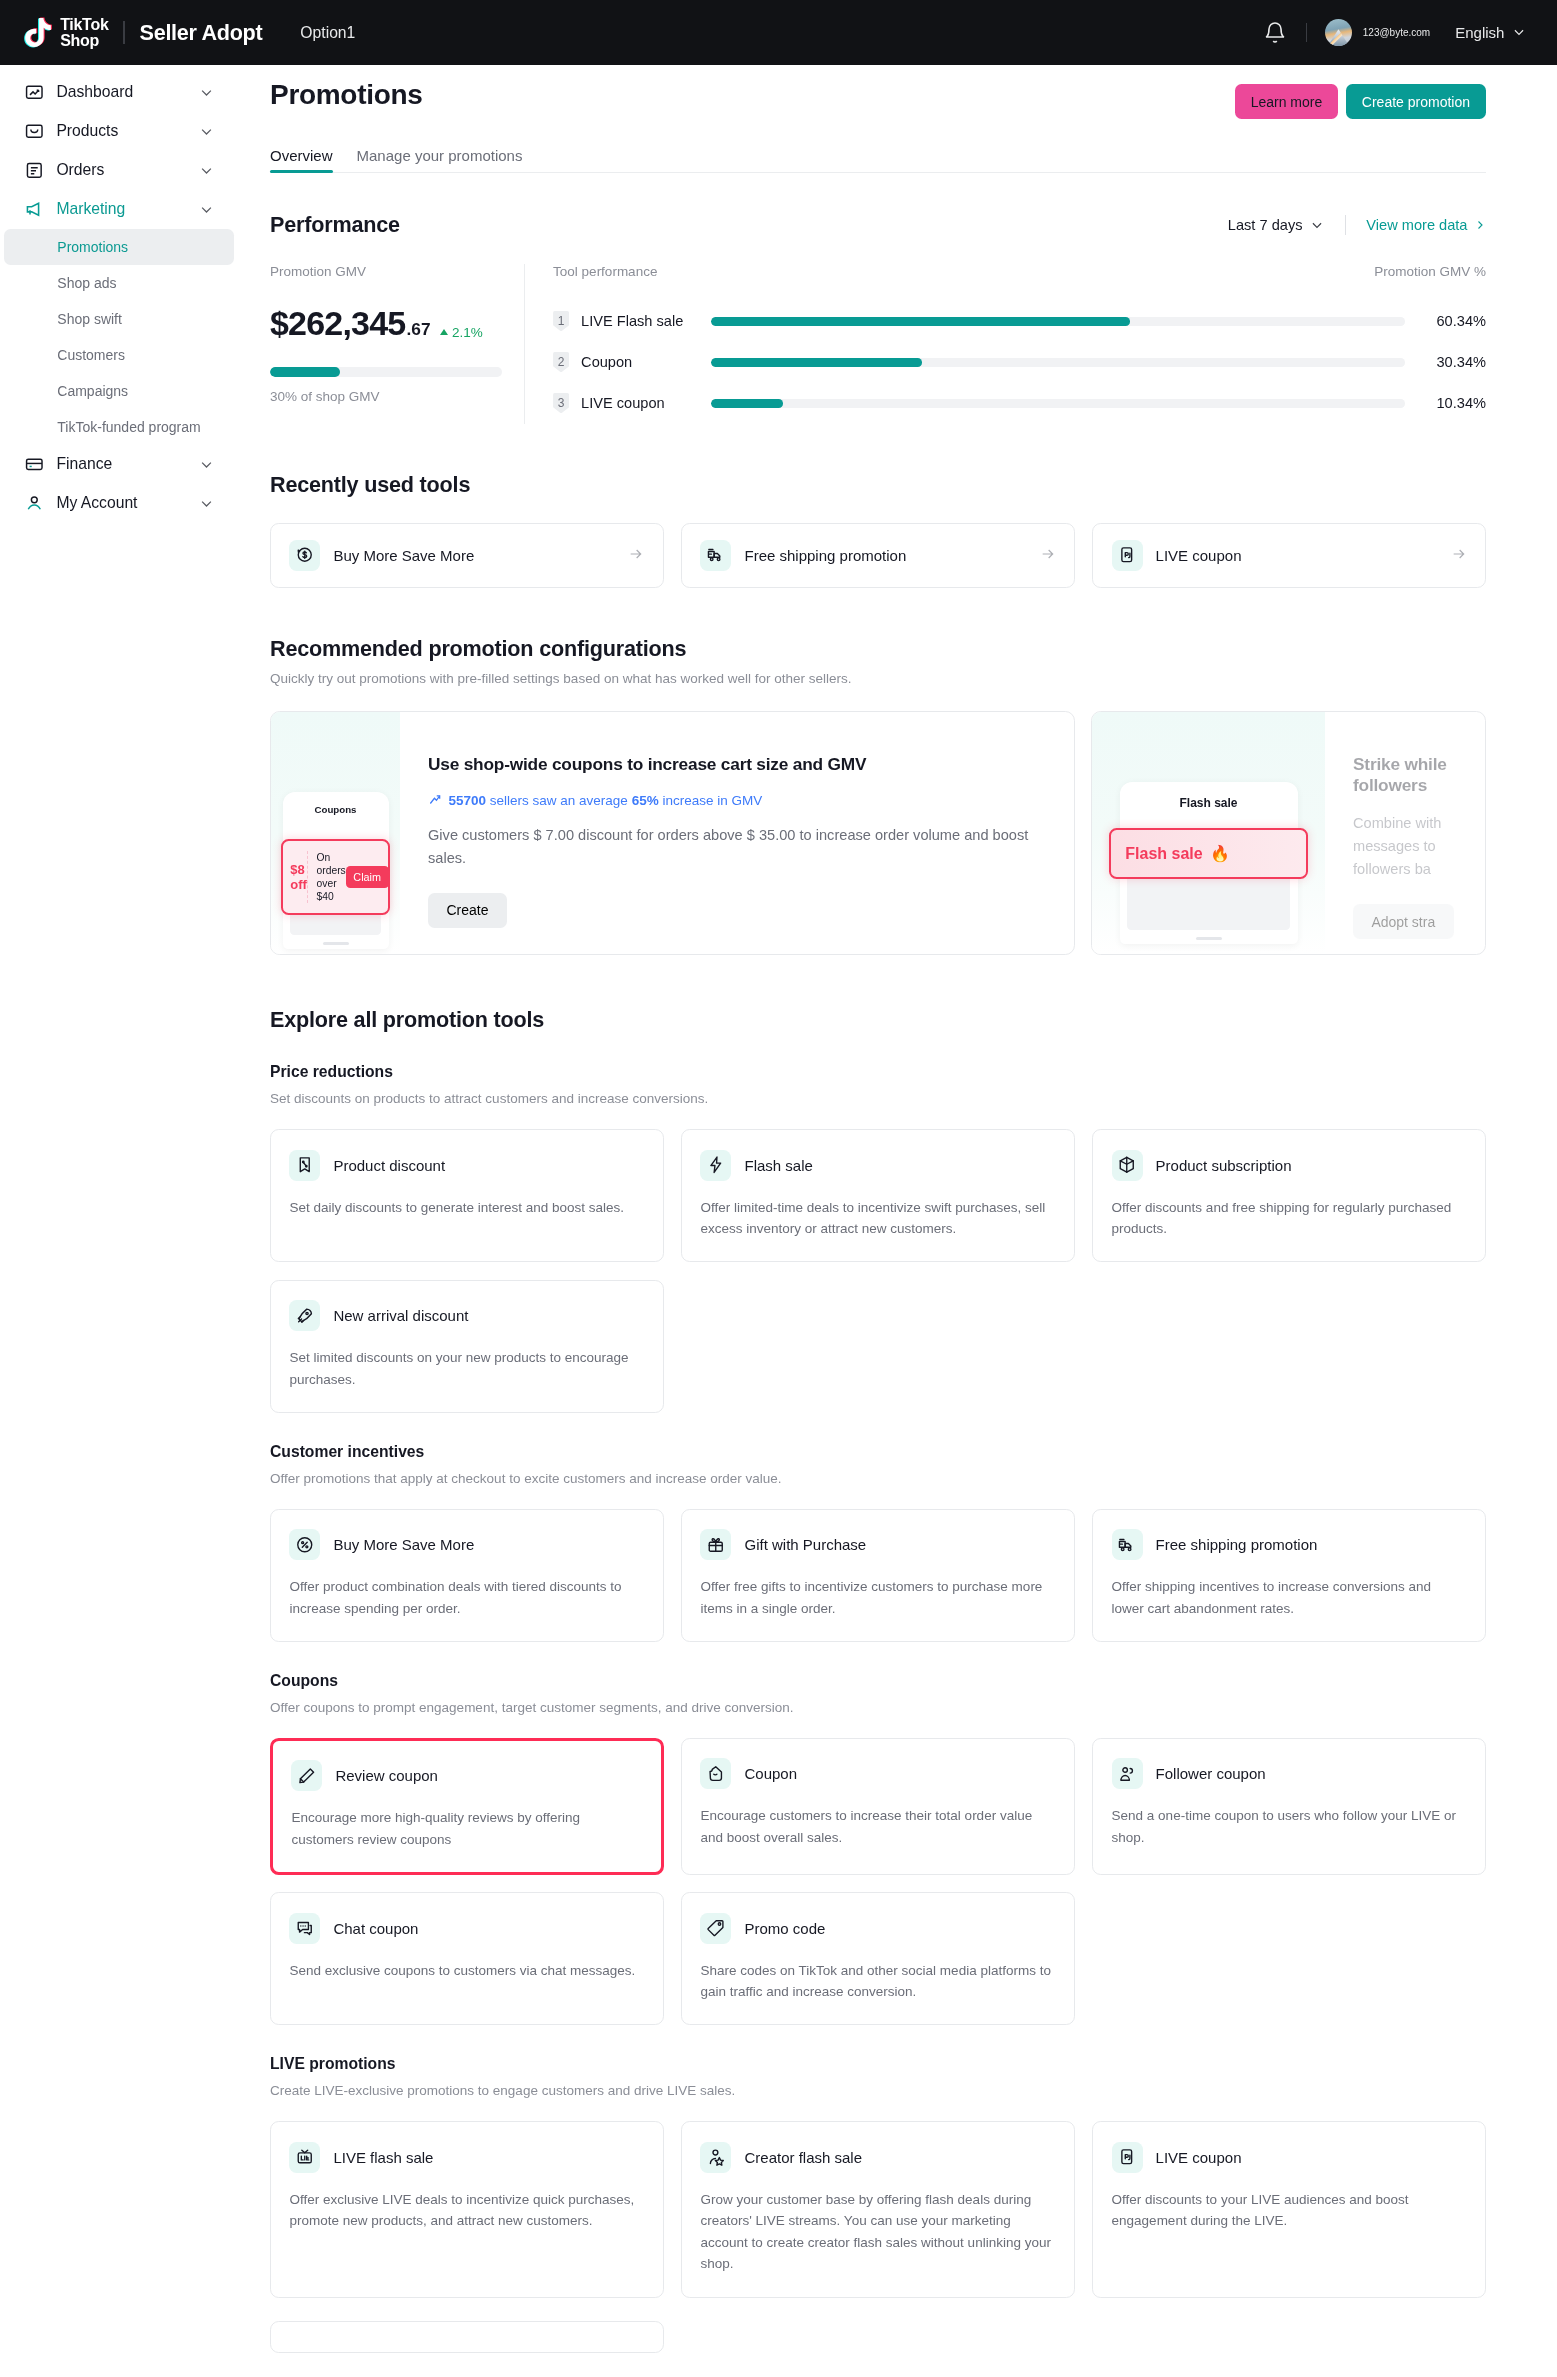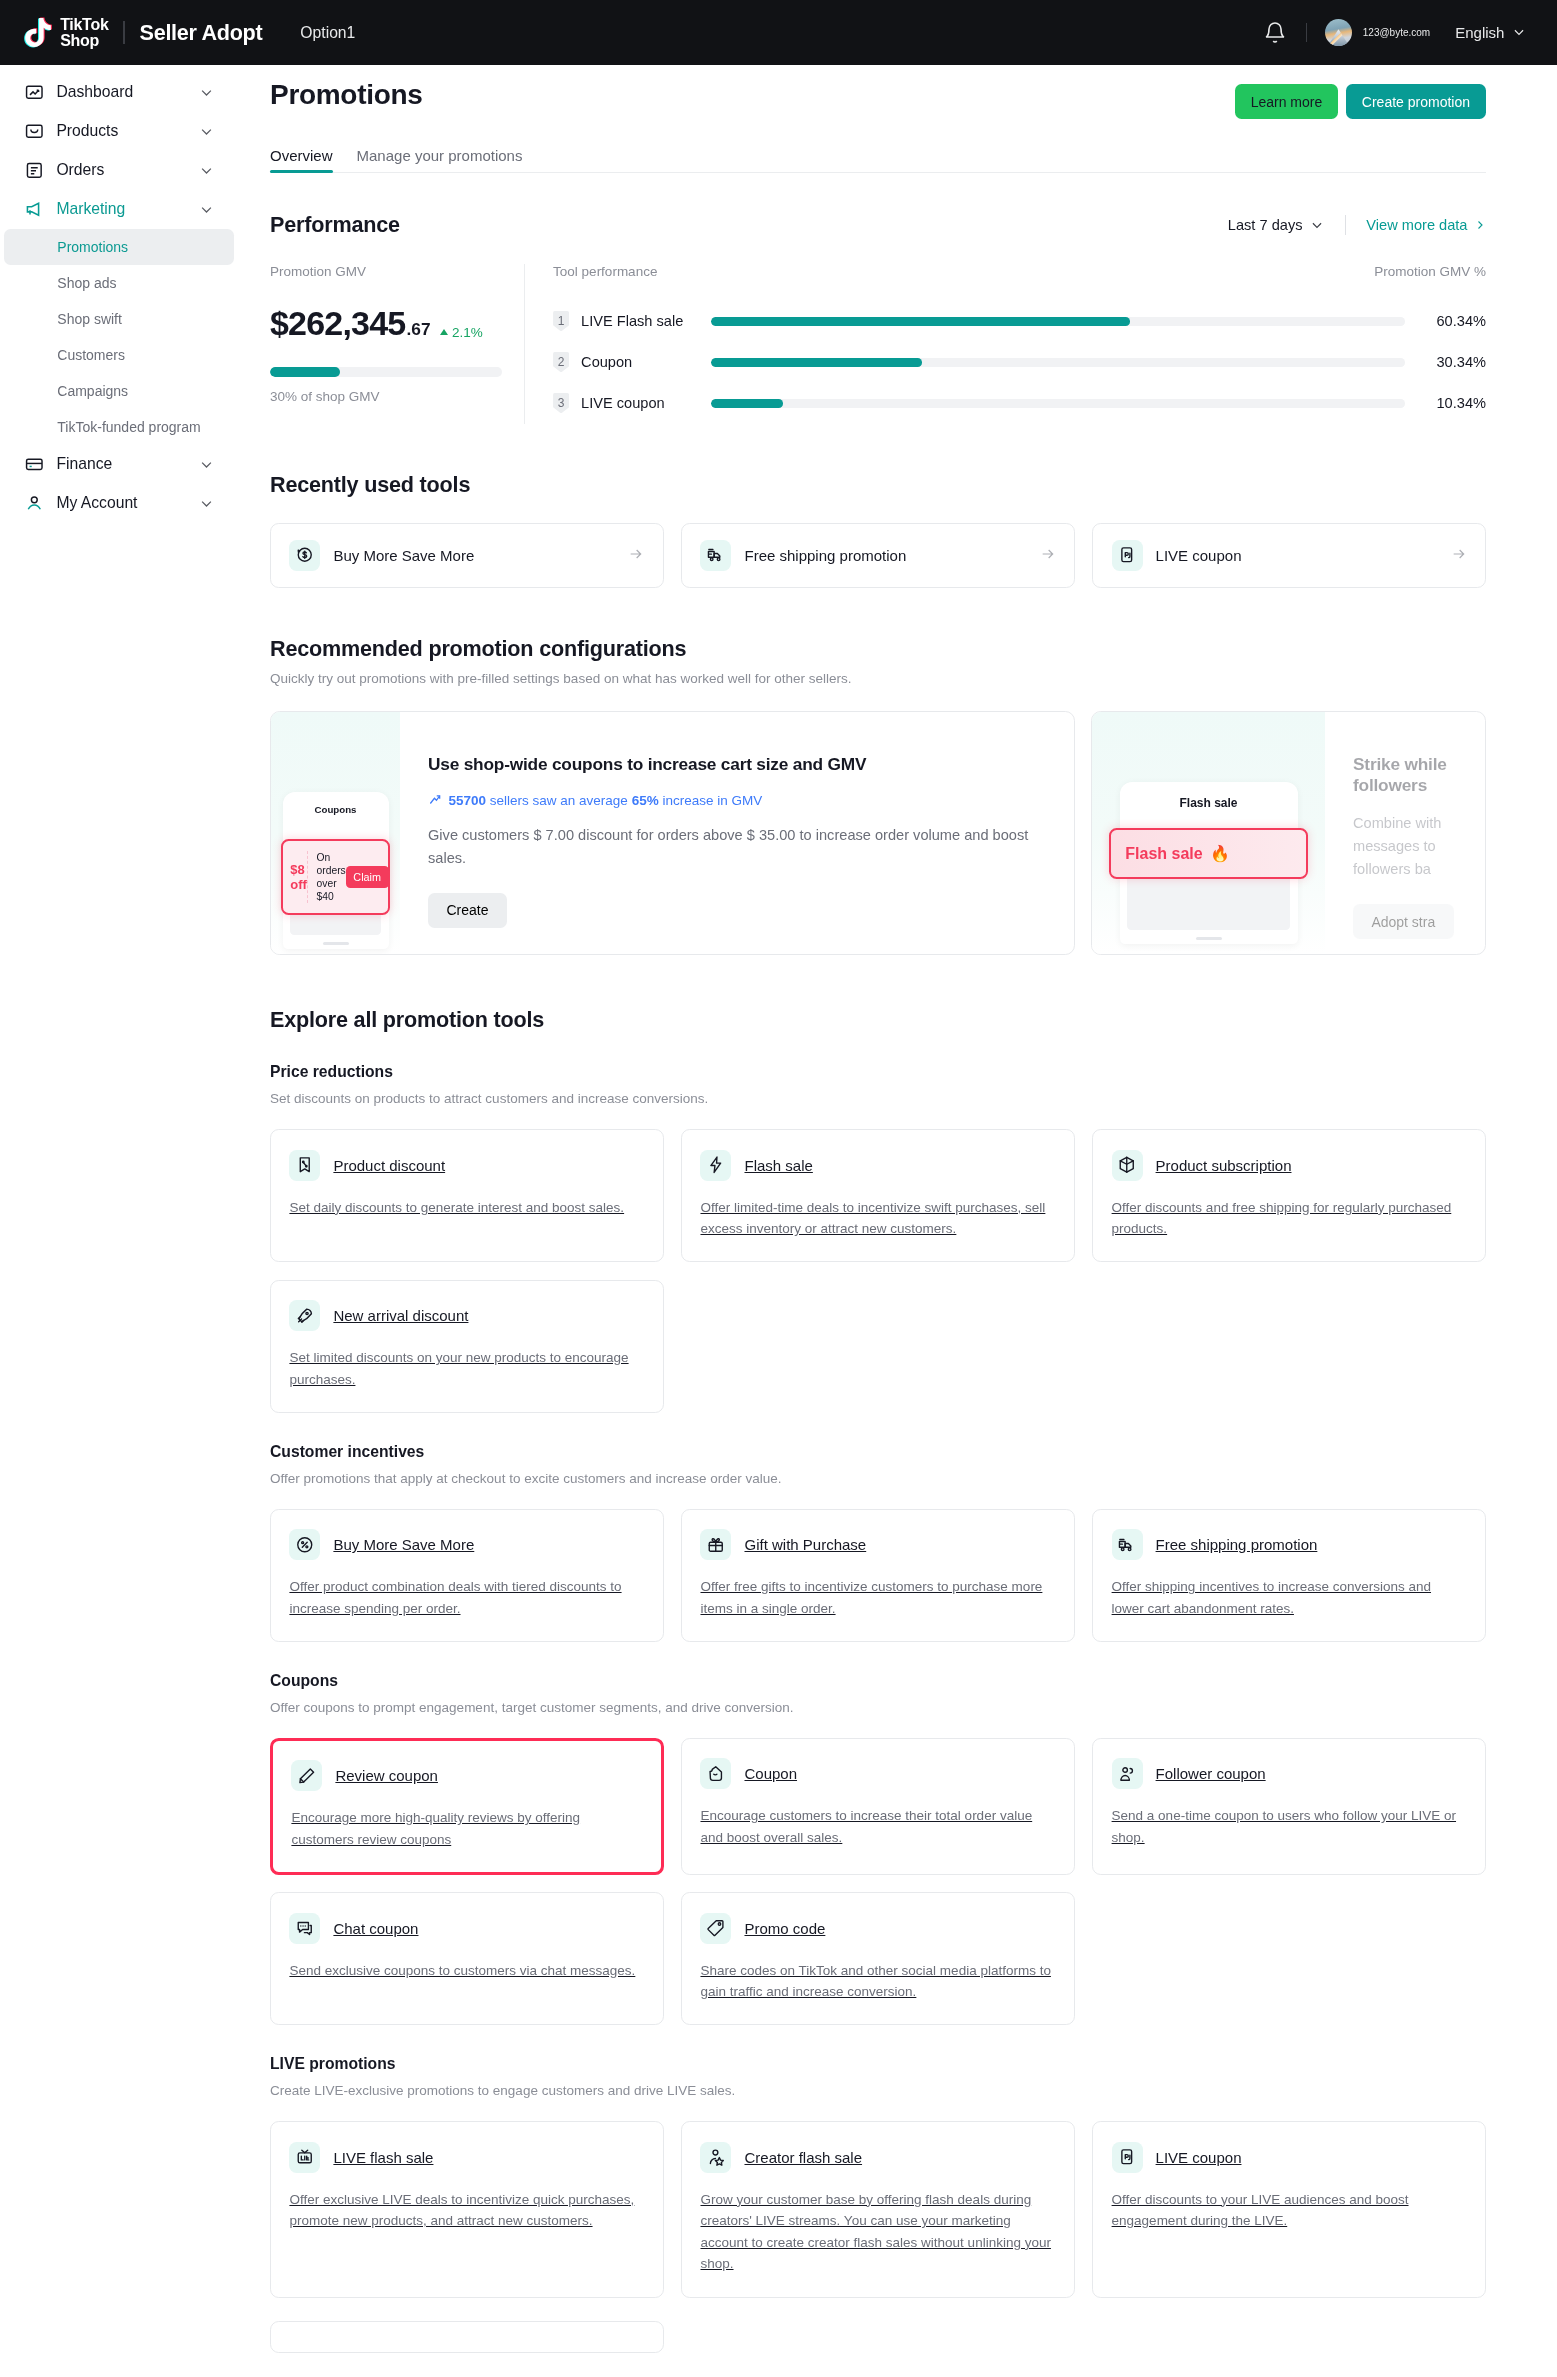--- a/index.html
+++ b/index.html
@@ -73,21 +73,21 @@
 
   
   .page-head { display: flex; align-items: flex-start; }
   .page-title { font-size: 28px; font-weight: bold; letter-spacing: -0.3px; }
   .head-btns { margin-left: auto; display: flex; gap: 7.6px; padding-top: 5.4px; }
   .btn {
     border: none; border-radius: 6.5px; font-size: 14px;
     padding: 0 16px; height: 35px; cursor: pointer;
     font-family: inherit; display: flex; align-items: center;
   }
-  .btn-grey { background: #22c55e; color: #161823; }
+  .btn-grey { background: #ec4899; color: #161823; }
   .btn-teal { background: #089b94; color: #fff; }
 
   .tabs { display: flex; gap: 24px; margin-top: 28px; }
   .tab {
     font-size: 15px; color: #6b6e78; padding-bottom: 8.7px;
     cursor: pointer; position: relative;
   }
   .tab.sel { color: #161823; }
   .tab.sel:after {
     content:""; position:absolute; left:0; right:0; bottom:0;
@@ -214,21 +214,21 @@
   .faded { opacity: .38; }
 
   
   .explore { margin-top: 52px; }
   .grp { margin-top: 30px; }
   .grp-title { font-size: 15.7px; font-weight: bold; }
   .grp-desc { font-size: 13.5px; color: #8b8e97; margin-top: 9.7px; }
   .card-grid { display: grid; grid-template-columns: repeat(3, 1fr); gap: 17.3px; margin-top: 23px; }
   .tool-card {
     border: 1.1px solid #e7e9ec; border-radius: 8.7px; background: #fff;
-    padding: 19.5px 18.4px 21.6px 18.4px; cursor: pointer; min-height: 128px; text-decoration: underline;
+    padding: 19.5px 18.4px 21.6px 18.4px; cursor: pointer; min-height: 128px;
   }
   .tool-card.highlight { border: 3.2px solid #fe2c55; }
   .tc-head { display: flex; align-items: center; }
   .tc-name { font-size: 15px; margin-left: 13px; }
   .tc-desc { font-size: 13.5px; color: #6b6e78; line-height: 21.6px; margin-top: 16px; }
   .stub-card { border: 1.1px solid #e7e9ec; border-radius: 8.7px; height: 32px; background:#fff; }
 </style>
 </head>
 <body>
 

